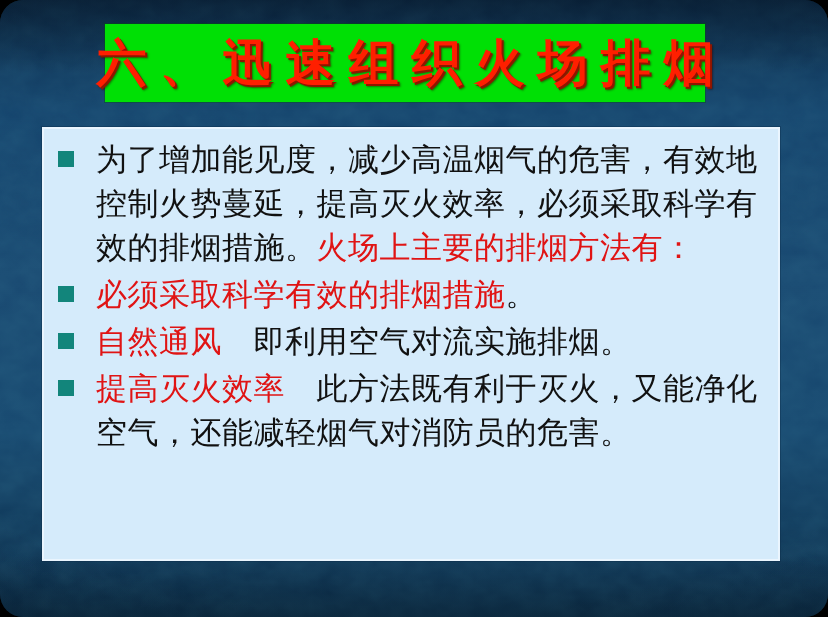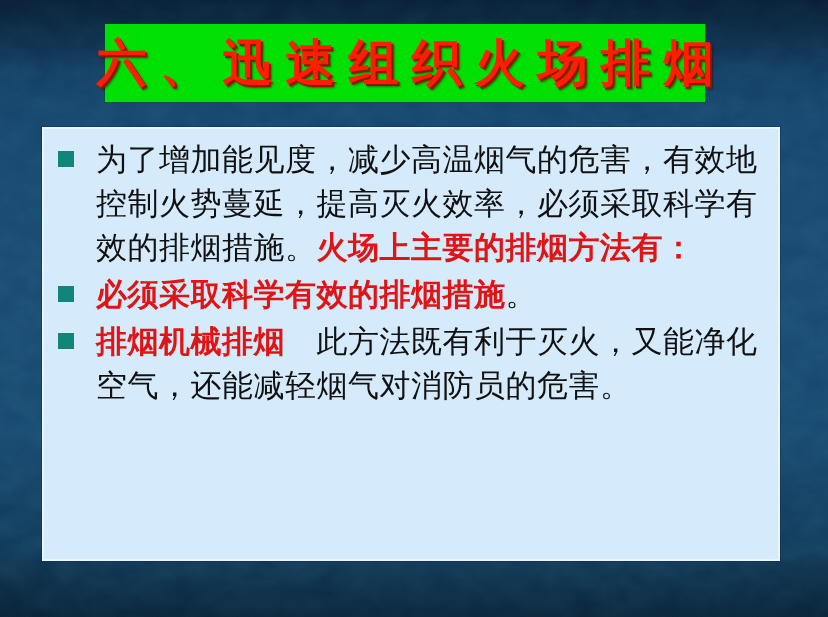--- a/index.html
+++ b/index.html
@@ -12,20 +12,21 @@
     --body-red:#e01414;
     --body-black:#111111;
   }
   html,body{margin:0;padding:0;background:#000;}
   .slide{
     position:relative;
     width:828px;height:617px;
     overflow:hidden;
     background:linear-gradient(180deg,#0a2947 0%,#12406a 18%,#17466f 45%,#14446c 70%,#0d3455 88%,#0b2d4c 100%);
     font-family:"Liberation Sans","DejaVu Sans",sans-serif;
+    border-radius:23px;
   }
   .texture{position:absolute;left:0;top:0;width:100%;height:100%;opacity:.28;pointer-events:none;}
   .vignette{
     position:absolute;inset:0;pointer-events:none;
     background:
       linear-gradient(180deg,rgba(2,10,24,.45) 0%,rgba(2,10,24,0) 12%),
       linear-gradient(0deg,rgba(2,14,20,.35) 0%,rgba(2,14,20,0) 10%),
       radial-gradient(120% 90% at 50% 45%,rgba(255,255,255,0) 60%,rgba(0,8,20,.30) 100%);
   }
   .title-banner{
@@ -51,21 +52,21 @@
   }
   .bullet-item{display:flex;align-items:flex-start;margin-bottom:3px;}
   .bullet-marker{
     flex:none;width:16px;height:16px;margin-top:13px;margin-right:22px;
     background:var(--bullet-teal);
   }
   .bullet-text{
     font-size:31px;line-height:44px;color:var(--body-black);
     letter-spacing:.5px;width:676px;
   }
-  .seg-red{color:var(--body-red);font-weight:bold;text-align:right;}
+  .seg-red{color:var(--body-red);font-weight:normal;text-align:right;}
   .seg-black{color:var(--body-black);}
 </style>
 </head>
 <body>
 
 <div class="slide">
 
   <svg class="texture" xmlns="http://www.w3.org/2000/svg" width="828" height="617">
     <filter id="mottle">
       <feTurbulence type="fractalNoise" baseFrequency="0.035 0.05" numOctaves="3" seed="7" result="n"></feTurbulence>
@@ -88,18 +89,22 @@
         <div class="bullet-item">
           <span class="bullet-marker"></span>
           <div class="bullet-text"><span class="seg-black">为了增加能见度，减少高温烟气的危害，有效地控制火势蔓延，提高灭火效率，必须采取科学有效的排烟措施。</span><span class="seg-red">火场上主要的排烟方法有：</span></div>
         </div>
         <div class="bullet-item">
           <span class="bullet-marker"></span>
           <div class="bullet-text"><span class="seg-red">必须采取科学有效的排烟措施</span><span class="seg-black">。</span></div>
         </div>
         <div class="bullet-item">
           <span class="bullet-marker"></span>
-          <div class="bullet-text"><span class="seg-red">排烟机械排烟</span><span class="seg-black">　此方法既有利于灭火，又能净化空气，还能减轻烟气对消防员的危害。</span></div>
+          <div class="bullet-text"><span class="seg-red">自然通风</span><span class="seg-black">　即利用空气对流实施排烟。</span></div>
+        </div>
+        <div class="bullet-item">
+          <span class="bullet-marker"></span>
+          <div class="bullet-text"><span class="seg-red">提高灭火效率</span><span class="seg-black">　此方法既有利于灭火，又能净化空气，还能减轻烟气对消防员的危害。</span></div>
         </div>
       </div>
   </div>
 
 </div>
 
 </body></html>

